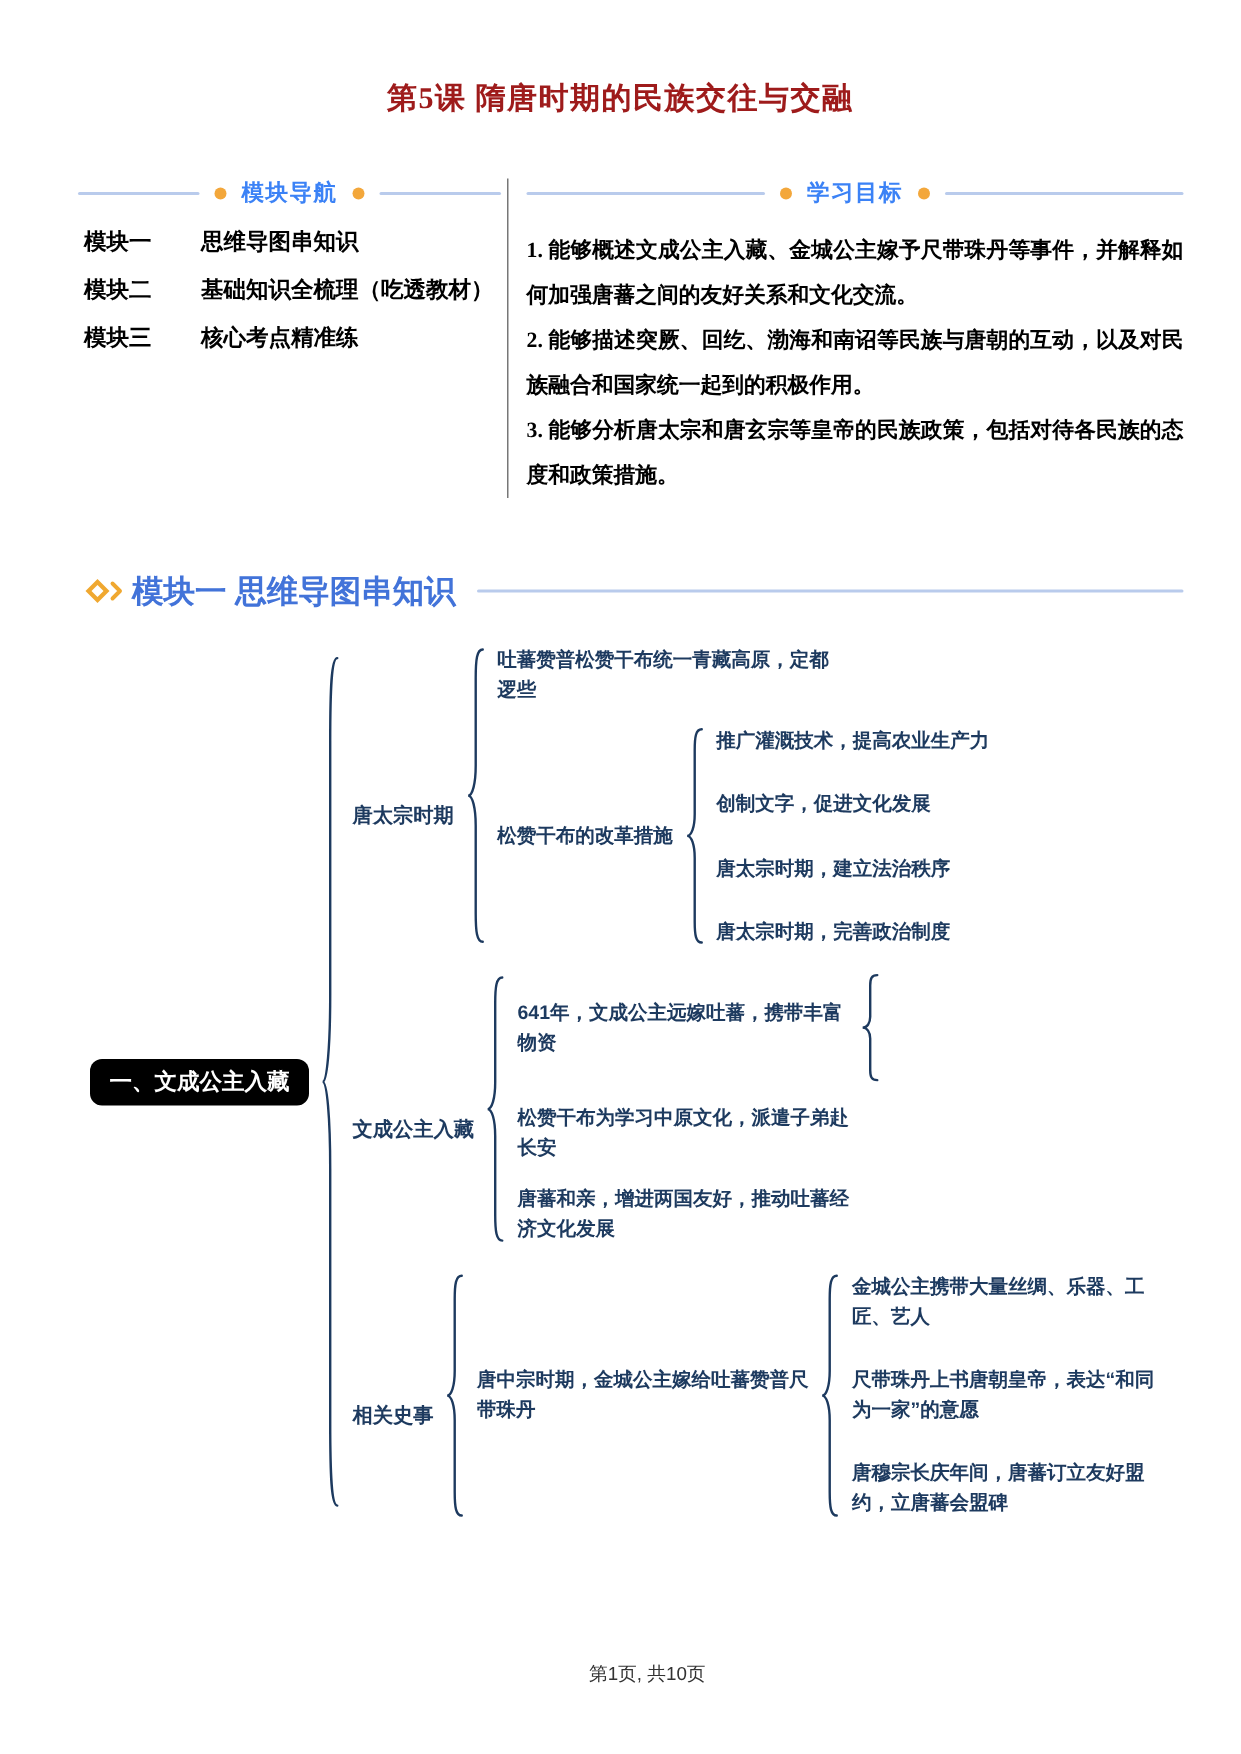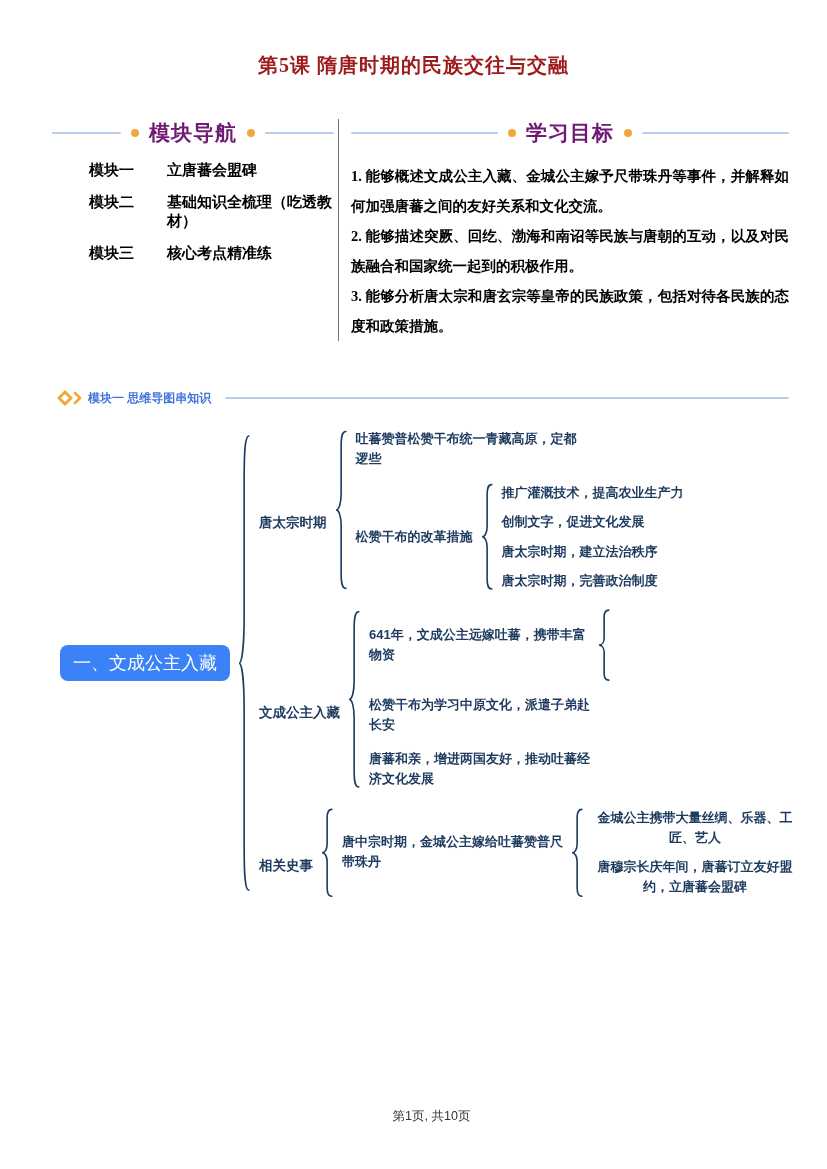--- a/index.html
+++ b/index.html
@@ -15,45 +15,45 @@
 
   
   .two-col { display: flex; margin: 40px 38px 0 52px; align-items: stretch; }
   .col-left  { width: 282px; flex: none; }
   .col-right { flex: 1; padding-left: 12px; }
   .col-divider { width: 1px; background: #777; margin-left: 4px; flex: none; }
 
   .deco-header { display: flex; align-items: center; margin-bottom: 14px; }
   .deco-line { flex: 1; height: 2px; background: #b9cbec; border-radius: 1px; }
   .deco-dot  { width: 8px; height: 8px; border-radius: 50%; background: #F3A73B; margin: 0 10px; flex: none; }
-  .deco-title { font-size: 21px; font-weight: bold; color: #701a75; letter-spacing: 1px; }
+  .deco-title { font-size: 15px; font-weight: bold; color: #3b82f6; letter-spacing: 1px; }
 
   .nav-list { padding-left: 4px; }
   .nav-row { display: flex; margin-bottom: 13px; font-size: 15px; font-weight: bold; color: #000; }
-  .nav-row .num { width: 78px; flex: none; margin-left: 33px; }
+  .nav-row .num { width: 78px; flex: none; }
 
   .objective {
     font-family: "Liberation Serif", serif;
     font-size: 14.5px; font-weight: 600; color: #000;
     line-height: 30px; text-align: justify;
   }
 
   
   .section-head { display: flex; align-items: center; margin: 48px 38px 0 56px; }
   .section-icon { flex: none; margin-right: 6px; display: flex; align-items: center; }
-  .section-title { font-size: 12px; font-weight: bold; color: #4273D9; flex: none; }
+  .section-title { font-size: 21px; font-weight: bold; color: #4273D9; flex: none; }
   .section-line { flex: 1; height: 2px; background: #b9cbec; margin-left: 14px; border-radius: 1px; }
 
   
   .mindmap { margin: 22px 0 0 60px; }
   .mm-row { display: flex; align-items: center; }
   .mm-col { display: flex; flex-direction: column; justify-content: center; }
-  .g0 { gap: 18px; } .g1 { gap: 14px; } .g2 { gap: 9px; text-align: center; }
+  .g0 { gap: 18px; } .g1 { gap: 14px; } .g2 { gap: 22px; }
   .mm-root {
-    background: #3b82f6; color: #fff; font-size: 18px; font-weight: normal;
+    background: #000000; color: #fff; font-size: 15px; font-weight: bold;
     padding: 6px 13px; border-radius: 8px; white-space: nowrap; flex: none;
   }
   .mm-label { font-size: 13px; font-weight: bold; color: #1D3A5F; line-height: 1.55; flex: none; }
   .d1 { white-space: nowrap; font-size: 13.5px; margin-top: 28px; }
   .d2 { width: 221px; }
   .d3 { width: 206px; }
   .nowrap { white-space: nowrap; width: auto !important; }
   .mm-brace { width: 13px; align-self: stretch; flex: none; margin: 0 8px; min-height: 26px; }
   .mm-brace path { stroke: #1D3A5F; fill: none; stroke-width: 1.6px; stroke-linecap: round; }
 
@@ -73,21 +73,21 @@
     <div class="deco-header">
       <span class="deco-line"></span>
       <span class="deco-dot"></span>
       <span class="deco-title">模块导航</span>
       <span class="deco-dot"></span>
       <span class="deco-line"></span>
     </div>
     <div class="nav-list">
       <div class="nav-row">
         <span class="num">模块一</span>
-        <span>立唐蕃会盟碑</span>
+        <span>思维导图串知识</span>
       </div>
       <div class="nav-row">
         <span class="num">模块二</span>
         <span>基础知识全梳理（吃透教材）</span>
       </div>
       <div class="nav-row">
         <span class="num">模块三</span>
         <span>核心考点精准练</span>
       </div>
     </div>
@@ -188,20 +188,23 @@
             <div class="mm-row">
               <div class="mm-label d2">唐中宗时期，金城公主嫁给吐蕃赞普尺带珠丹</div>
               <svg viewBox="0 0 18 100" preserveAspectRatio="none" class="mm-brace">
                 <path d="M15 1.5 C9.5 1.5 8.5 5 8.5 11 L8.5 40 C8.5 46 5.5 50 1.5 50 C5.5 50 8.5 54 8.5 60 L8.5 89 C8.5 95 9.5 98.5 15 98.5" vector-effect="non-scaling-stroke"></path>
               </svg>
               <div class="mm-col g2">
                 <div class="mm-row">
                   <div class="mm-label d3">金城公主携带大量丝绸、乐器、工匠、艺人</div>
                 </div>
                 <div class="mm-row">
+                  <div class="mm-label d3">尺带珠丹上书唐朝皇帝，表达“和同为一家”的意愿</div>
+                </div>
+                <div class="mm-row">
                   <div class="mm-label d3">唐穆宗长庆年间，唐蕃订立友好盟约，立唐蕃会盟碑</div>
                 </div>
               </div>
             </div>
           </div>
         </div>
       </div>
     </div>
   </div>
 

